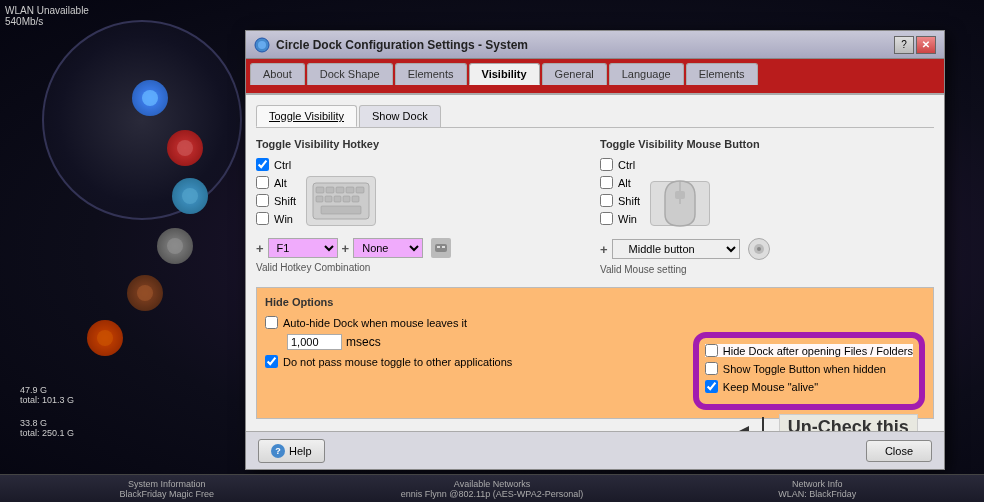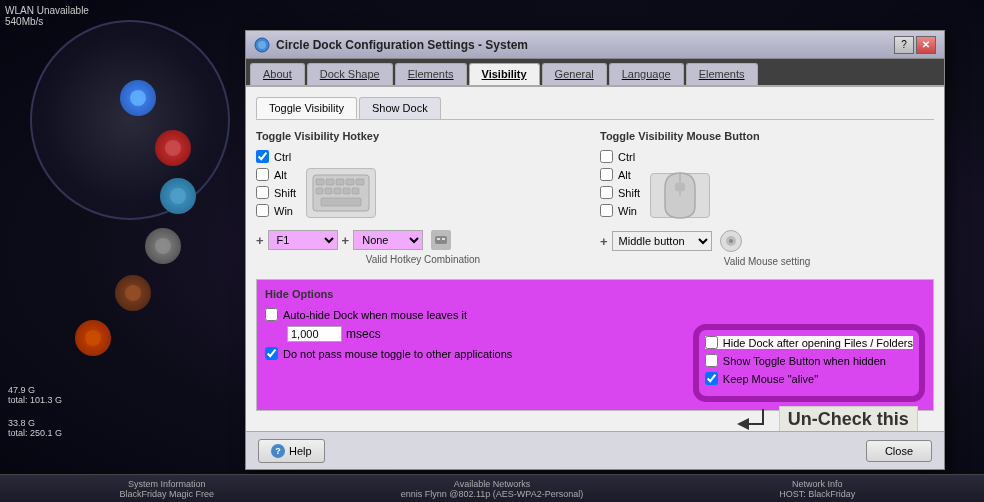--- a/index.html
+++ b/index.html
@@ -16,21 +16,21 @@
     
     .desktop-bg {
       position: absolute;
       inset: 0;
       background: radial-gradient(ellipse at 60% 50%, #2a1a3e 0%, #0d0d1a 60%, #050510 100%);
     }
 
     
     .dock-area {
       position: absolute;
-      left: 0;
+      left: 12px;
       top: 0;
       width: 245px;
       height: 460px;
     }
 
     .dock-circle {
       position: absolute;
       left: 30px;
       top: 20px;
       width: 200px;
@@ -129,24 +129,23 @@
 
     .tb-btn.close-btn {
       background: linear-gradient(to bottom, #e88, #c44);
       color: white;
       font-weight: bold;
     }
 
     
     .tab-bar {
       display: flex;
-      background: #404040;
+      background: #b91c1c;
       border-bottom: 2px solid #aaa;
-      padding: 4px 4px 0 4px;
-      text-decoration: underline;
+      padding: 4px 4px 8px 4px;
     }
 
     .tab {
       padding: 4px 12px;
       background: #c0c0d0;
       border: 1px solid #aaa;
       border-bottom: none;
       cursor: pointer;
       font-size: 11px;
       color: #333;
@@ -181,20 +180,21 @@
       border-bottom: none;
       cursor: pointer;
       font-size: 11px;
       margin-right: 2px;
       border-radius: 3px 3px 0 0;
     }
 
     .inner-tab.active {
       background: #f8f8f8;
       border-bottom: 1px solid #f8f8f8;
+      text-decoration: underline;
     }
 
     
     .two-col {
       display: flex;
       gap: 10px;
     }
 
     .col {
       flex: 1;
@@ -239,21 +239,20 @@
       padding: 2px 4px;
       font-size: 11px;
       border: 1px solid #aaa;
       background: #f0abfc;
       width: 70px;
     }
 
     .valid-combo {
       font-size: 10px;
       color: #555;
-      text-align: center;
       margin-top: 4px;
     }
 
     
     .keyboard-img {
       width: 70px;
       height: 50px;
       background: #ddd;
       border: 1px solid #bbb;
       border-radius: 4px;
@@ -277,21 +276,21 @@
       font-size: 8px;
       color: #888;
       margin-left: auto;
     }
 
     
     .hide-options {
       margin-top: 10px;
       border: 1px solid #bbb;
       padding: 8px;
-      background: #d946ef;
+      background: #fdba74;
     }
 
     .hide-options-title {
       font-size: 11px;
       font-weight: bold;
       margin-bottom: 8px;
       color: #333;
     }
 
     .msec-row {
@@ -580,21 +579,21 @@
                 <path d="M5,20 Q5,5 20,5 Q35,5 35,20 L35,38 Q35,50 20,50 Q5,50 5,38 Z" fill="#ccc" stroke="#aaa" stroke-width="1.5"></path>
                 <line x1="20" y1="5" x2="20" y2="28" stroke="#aaa" stroke-width="1"></line>
                 <rect x="15" y="15" width="10" height="8" rx="2" fill="#bbb"></rect>
               </svg>
             </div>
           </div>
         </div>
 
         <div class="hotkey-row">
           <span class="plus-label">+</span>
-          <select style="width:100px; padding:2px 2px; font-size:11px; border:1px solid #aaa;">
+          <select style="width:128px; padding:2px 12px; font-size:11px; border:1px solid #aaa;">
             <option>Middle button</option>
             <option>Left button</option>
             <option>Right button</option>
           </select>
           <div style="width:22px; height:22px; background:#ddd; border:1px solid #aaa; border-radius:50%; display:flex; align-items:center; justify-content:center; margin-left:4px;">
             <svg width="14" height="14" viewBox="0 0 14 14">
                 <circle cx="7" cy="7" r="5" fill="#bbb"></circle>
                 <circle cx="7" cy="7" r="2" fill="#888"></circle>
               </svg>
           </div>
@@ -671,15 +670,15 @@
   <div class="taskbar-section">
     <span>System Information</span><br>
     <span>BlackFriday  Magic Free</span>
   </div>
   <div class="taskbar-section">
     <span>Available Networks</span><br>
     <span>ennis Flynn @802.11p (AES-WPA2-Personal)</span>
   </div>
   <div class="taskbar-section">
     <span>Network Info</span><br>
-    <span>HOST: BlackFriday</span>
+    <span>WLAN: BlackFriday</span>
   </div>
 </div>
 
 </body></html>

